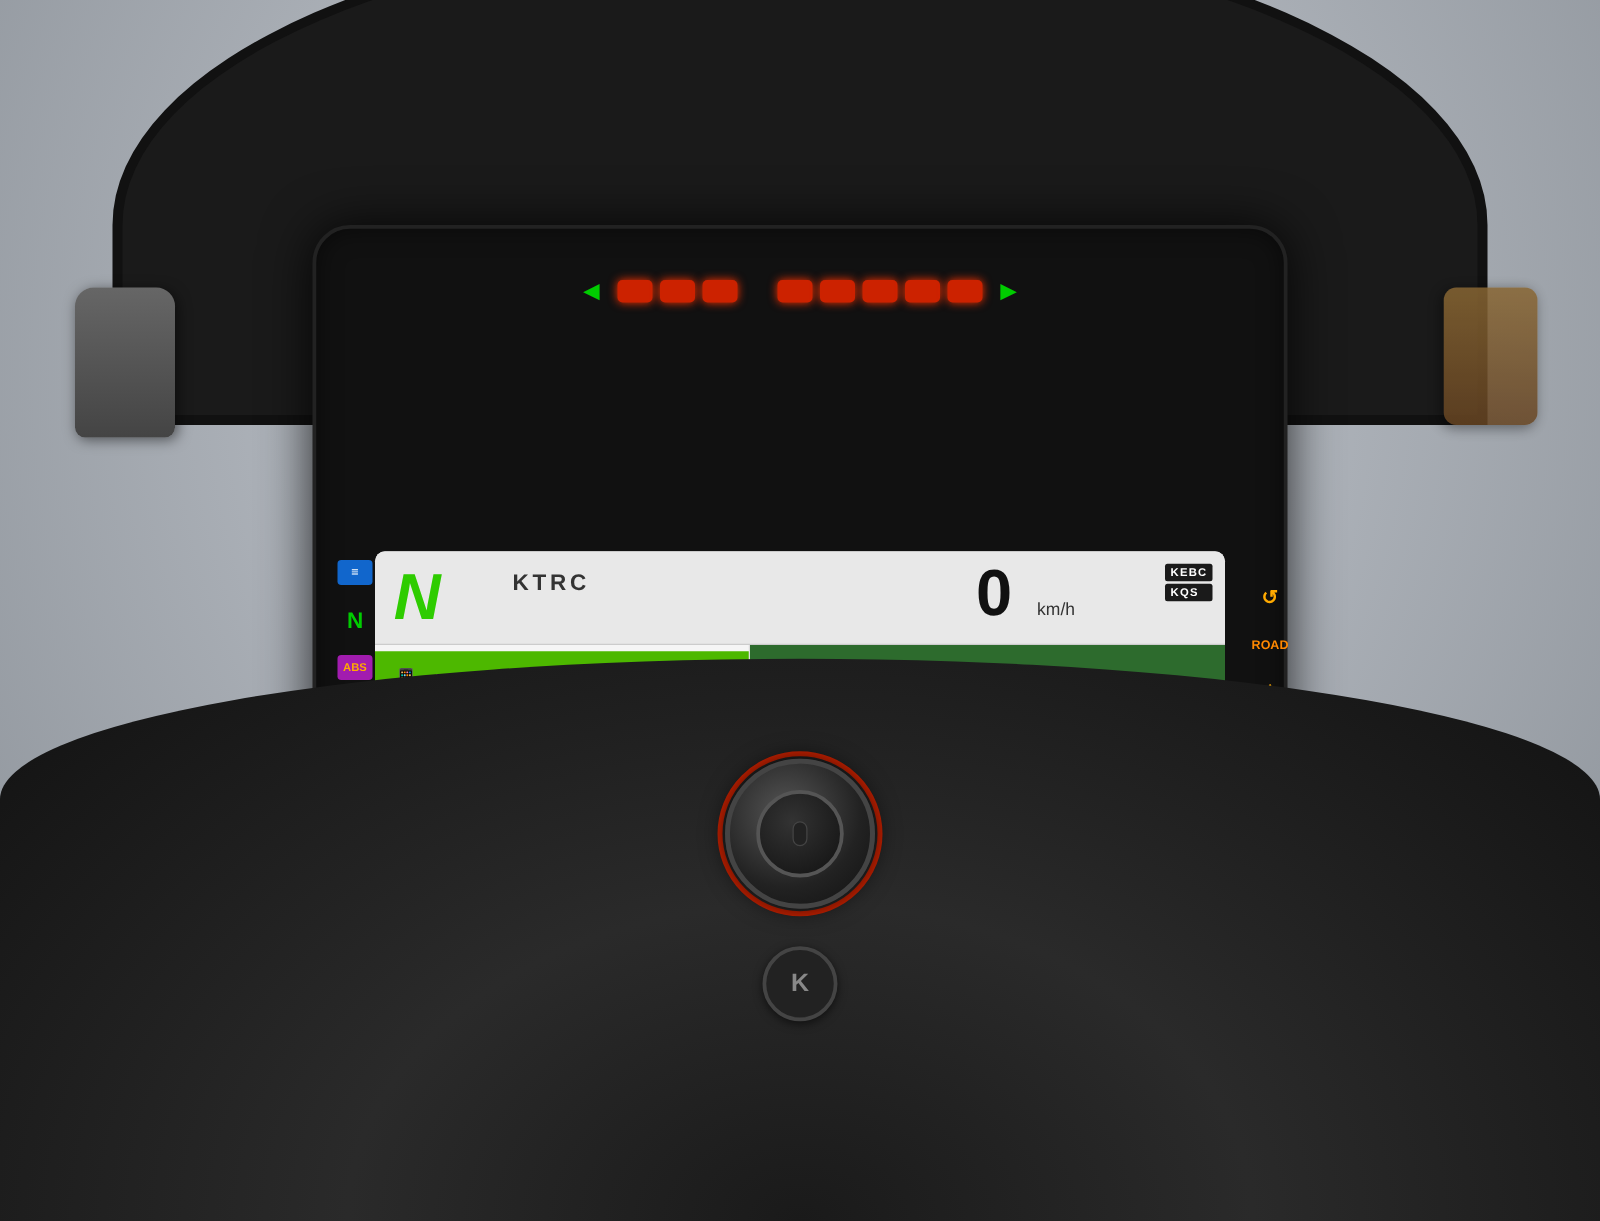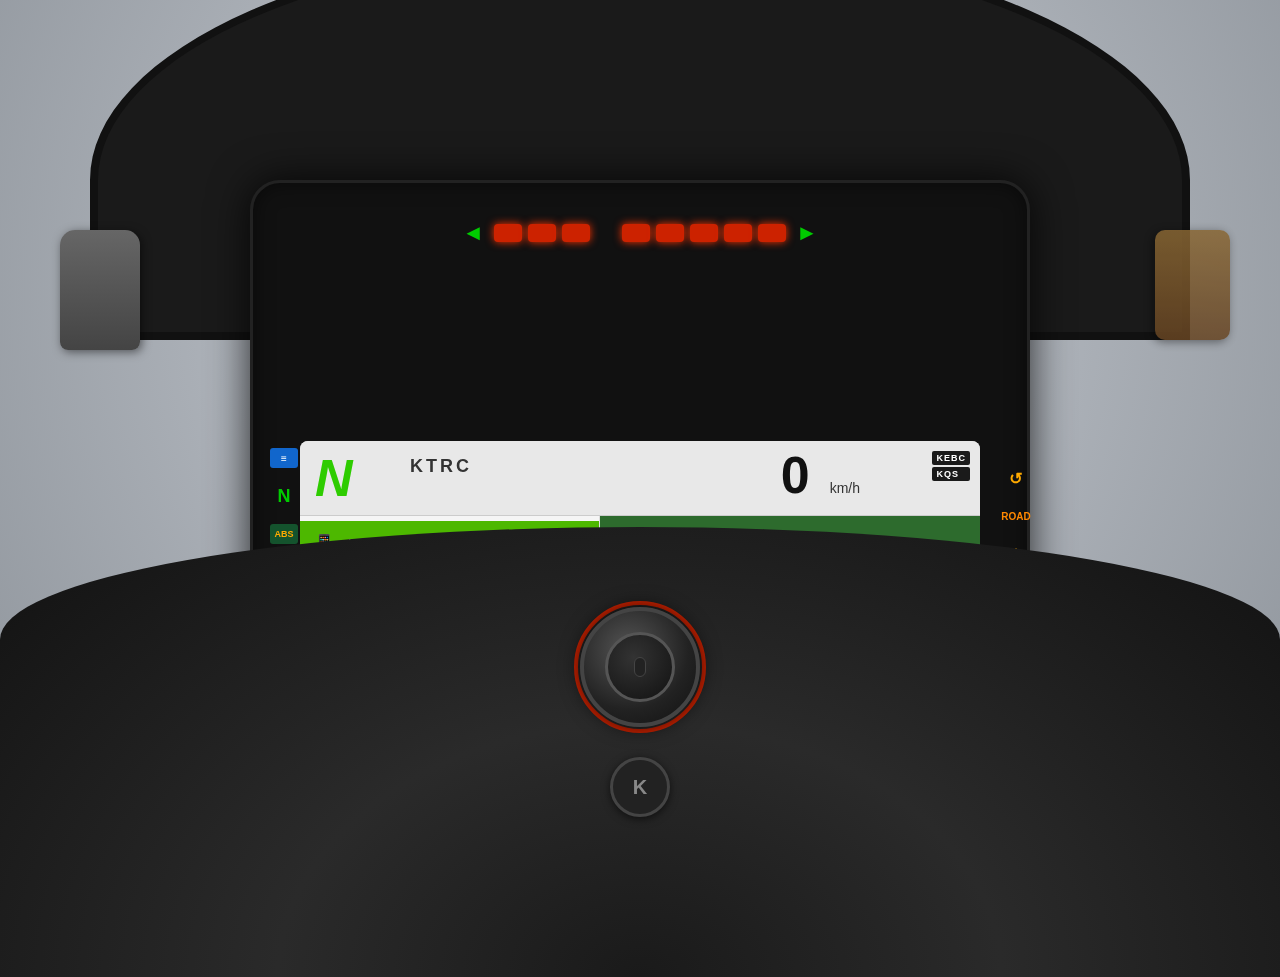--- a/index.html
+++ b/index.html
@@ -488,21 +488,21 @@
   <div class="led"></div>
   <div class="led"></div>
   <span class="led-arrow-right">►</span>
 </div>
 
 <div class="dashboard-bezel">
 
   <div class="left-indicators">
     <div class="indicator-light ind-blue">≡</div>
     <div class="indicator-light ind-green">N</div>
-    <div class="indicator-light ind-yellow" style="font-size:9px;font-weight:bold;background:#14532d;color:#ffaa00;border-radius:3px;padding:2px;">ABS</div>
+    <div class="indicator-light ind-yellow" style="font-size:9px;font-weight:bold;background:#a21caf;color:#ffaa00;border-radius:3px;padding:2px;">ABS</div>
     <div class="indicator-light ind-yellow">⚙</div>
     <div class="indicator-light ind-red-oil">🔧</div>
   </div>
 
   <div class="right-indicators">
     <div class="indicator-light ind-yellow">↺</div>
     <div class="indicator-light ind-ktrc">ROAD</div>
     <div class="indicator-light ind-warn">⚠</div>
     <div class="indicator-light ind-bat">🔋</div>
     <div class="indicator-light ind-fuel">⛽</div>

